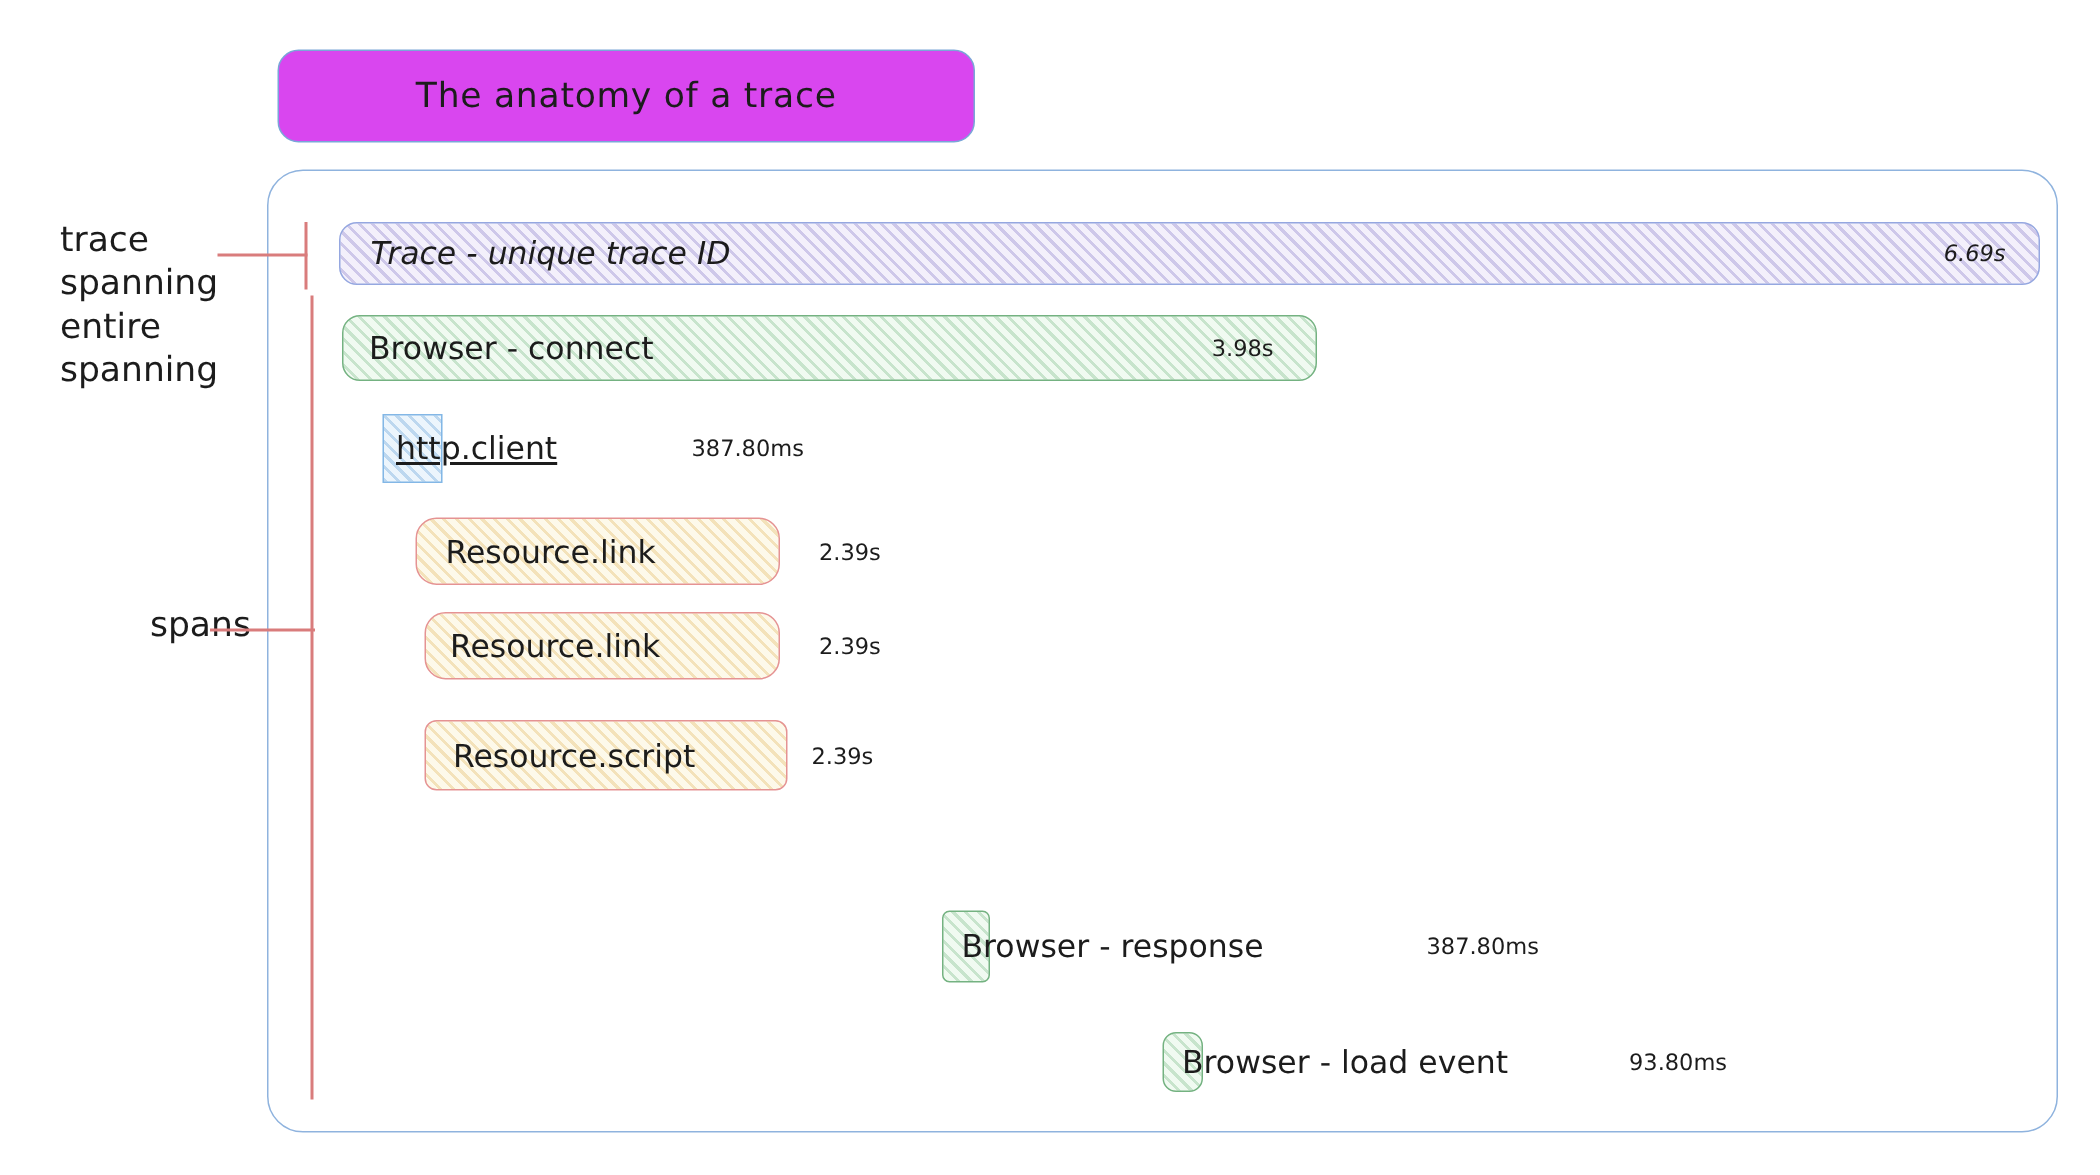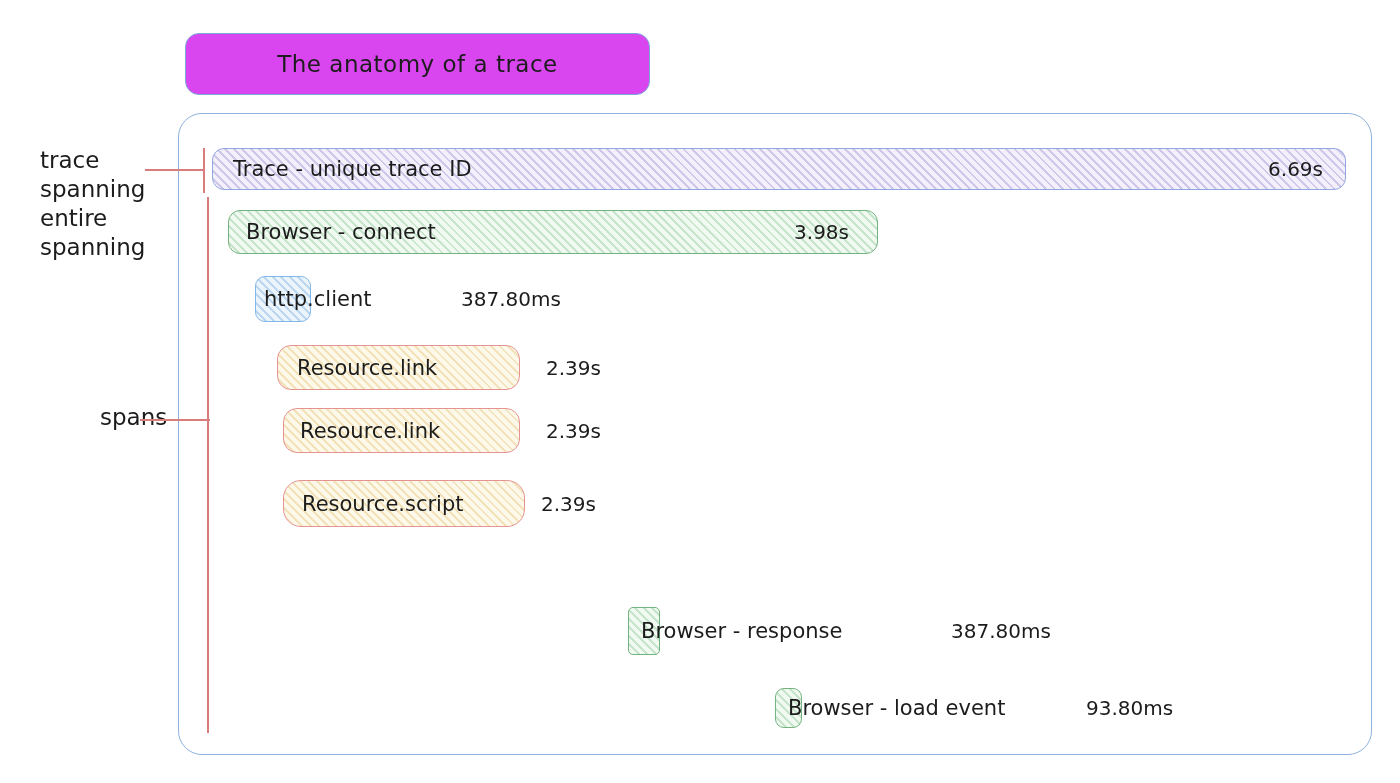--- a/index.html
+++ b/index.html
@@ -38,21 +38,21 @@
   .spans-pointer-line { left: 140px; top: 419px; width: 70px; height: 2px; }
   .spans-bracket-line { left: 207px; top: 197px; width: 2px; height: 536px; }
 
   
   .bar {
     position: absolute; display: flex; align-items: center;
     border-radius: 12px;
   }
   .bar .bar-label { white-space: nowrap; font-size: 21px; color: #1c1c1c; }
   .bar .bar-duration {
-    position: absolute; font-size: 20px; white-space: nowrap;
+    position: absolute; font-size: 15px; white-space: nowrap;
     top: 50%; transform: translateY(-50%); color: #1c1c1c;
   }
 
   .fill-purple {
     background: repeating-linear-gradient(45deg, rgba(137,125,201,0.35) 0 2px, rgba(255,255,255,0) 2px 6px), #f3f0fb;
     border: 1.6px solid #95a7e0;
   }
   .fill-green {
     background: repeating-linear-gradient(45deg, rgba(105,177,119,0.30) 0 2px, rgba(255,255,255,0) 2px 6px), #f0faf1;
     border: 1.6px solid #74b281;
@@ -60,36 +60,36 @@
   .fill-blue {
     background: repeating-linear-gradient(45deg, rgba(100,160,215,0.35) 0 2px, rgba(255,255,255,0) 2px 6px), #ecf5fc;
     border: 1.6px solid #83b7e6;
   }
   .fill-yellow {
     background: repeating-linear-gradient(45deg, rgba(226,183,96,0.35) 0 2px, rgba(255,255,255,0) 2px 6px), #fdf9ea;
     border: 1.6px solid #e59393;
   }
 
   
-  #row-trace        { left: 212px; top: 148px; width: 1134px; height: 42px; padding-left: 20px; }
+  #row-trace        { left: 226px; top: 148px; width: 1134px; height: 42px; padding-left: 20px; font-style: italic; }
   #row-trace .bar-duration { right: 22px; }
 
   #row-connect      { left: 228px; top: 210px; width: 650px; height: 44px; padding-left: 17px; }
   #row-connect .bar-duration { right: 28px; }
 
-  #row-httpclient   { left: 255px; top: 276px; width: 56px; height: 46px; border-radius: 10px; padding-left: 8px; }
+  #row-httpclient   { left: 255px; top: 276px; width: 40px; height: 46px; border-radius: 0; padding-left: 8px; text-decoration: underline; }
   #row-httpclient .bar-duration { left: 205px; }
 
   #row-resource1    { left: 277px; top: 345px; width: 243px; height: 45px; border-radius: 14px; padding-left: 19px; }
   #row-resource1 .bar-duration { left: 268px; }
 
   #row-resource2    { left: 283px; top: 408px; width: 237px; height: 45px; border-radius: 14px; padding-left: 16px; }
   #row-resource2 .bar-duration { left: 262px; }
 
-  #row-resource3    { left: 283px; top: 480px; width: 242px; height: 47px; border-radius: 18px; padding-left: 18px; }
+  #row-resource3    { left: 283px; top: 480px; width: 242px; height: 47px; border-radius: 8px; padding-left: 18px; }
   #row-resource3 .bar-duration { left: 257px; }
 
   #row-request      { left: 490px; top: 553px; width: 140px; height: 47px; padding-left: 15px; }
 
   #row-response     { left: 628px; top: 607px; width: 32px; height: 48px; border-radius: 5px; padding-left: 12px; }
   #row-response .bar-duration { left: 322px; }
 
   #row-loadevent    { left: 775px; top: 688px; width: 27px; height: 40px; border-radius: 9px; padding-left: 12px; }
   #row-loadevent .bar-duration { left: 310px; }
 </style>

